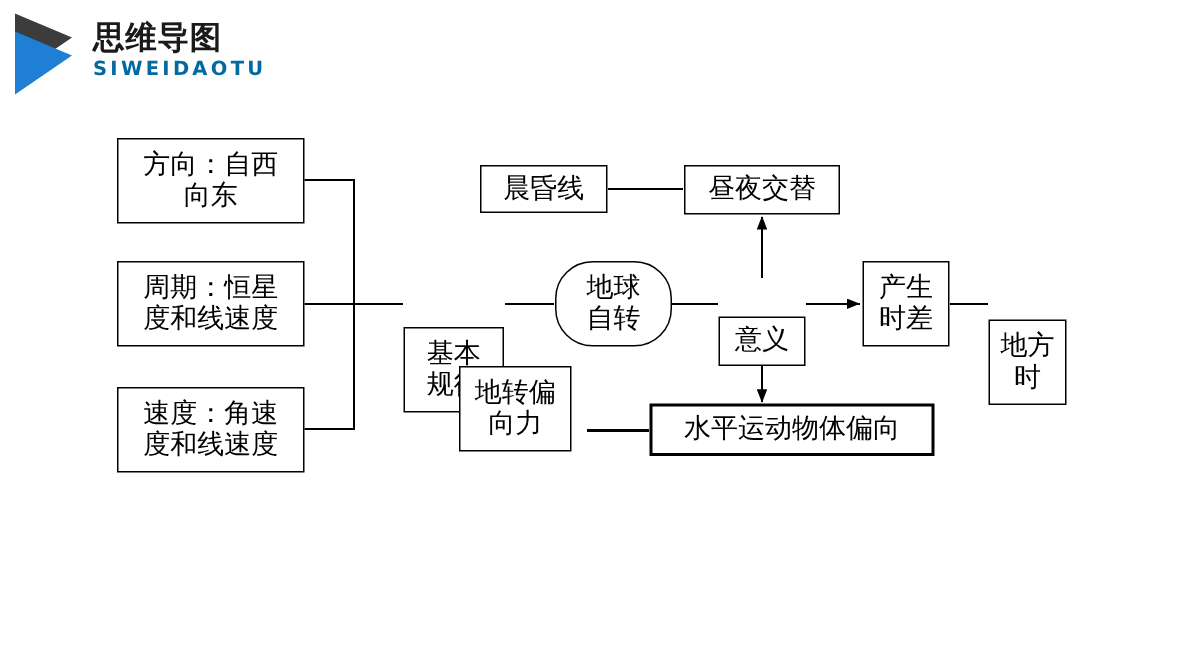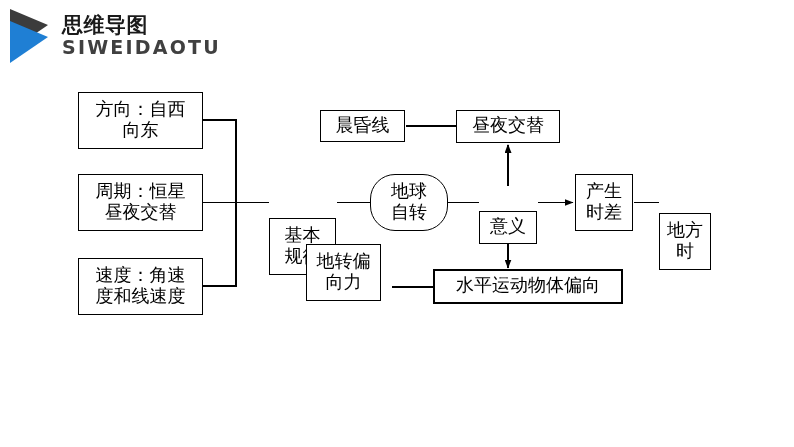--- a/index.html
+++ b/index.html
@@ -43,23 +43,23 @@
     font-family: "DejaVu Sans", "Liberation Sans", sans-serif;
     font-size: 21px;
     font-weight: bold;
     color: #1a1a1a;
     line-height: 26px;
     letter-spacing: 0.5px;
     white-space: nowrap;
   }
   #title-pinyin {
     font-family: "DejaVu Sans", "Liberation Sans", sans-serif;
-    font-size: 19px;
+    font-size: 13px;
     font-weight: bold;
-    color: #404040;
+    color: #0369a1;
     letter-spacing: 2.2px;
     line-height: 16px;
     margin-top: 1px;
     white-space: nowrap;
   }
 
   
   #diagram {
     position: absolute;
     left: 0;
@@ -149,21 +149,21 @@
       <path d="M537.5,202.5 L573,202.5" marker-end="url(#arrowhead)"></path>
 
       <path d="M508,219.5 L508,268" marker-end="url(#arrowhead)"></path>
     </g>
   </svg>
 
   <div class="node two-line" style="left:78px;  top:92px;  width:125px; height:57px;">方向：自西
 向东</div>
 
   <div class="node two-line" style="left:78px;  top:174px; width:125px; height:57px;">周期：恒星
-昼夜交替</div>
+度和线速度</div>
 
   <div class="node two-line" style="left:78px;  top:258px; width:125px; height:57px;">速度：角速
 度和线速度</div>
 
   <div class="node two-line" style="left:269px; top:174px; width:67px;  height:57px;margin-top:44px;">基本
 规律</div>
 
   <div class="node two-line" style="left:370px; top:174px; width:78px;  height:57px;border-radius:25px;">地球
 自转</div>
 

